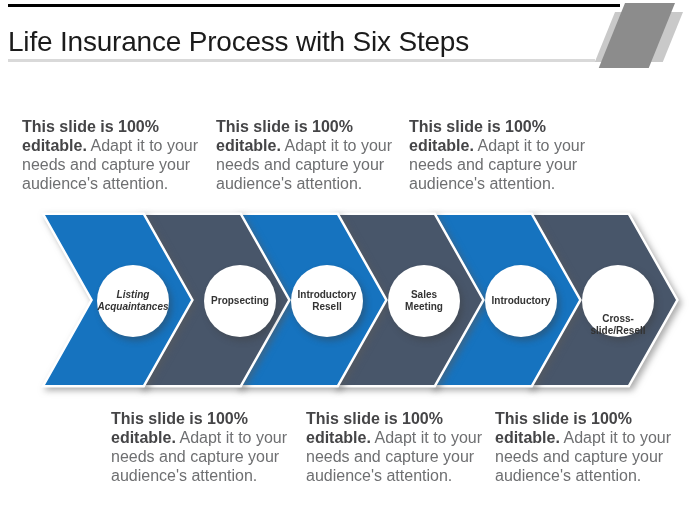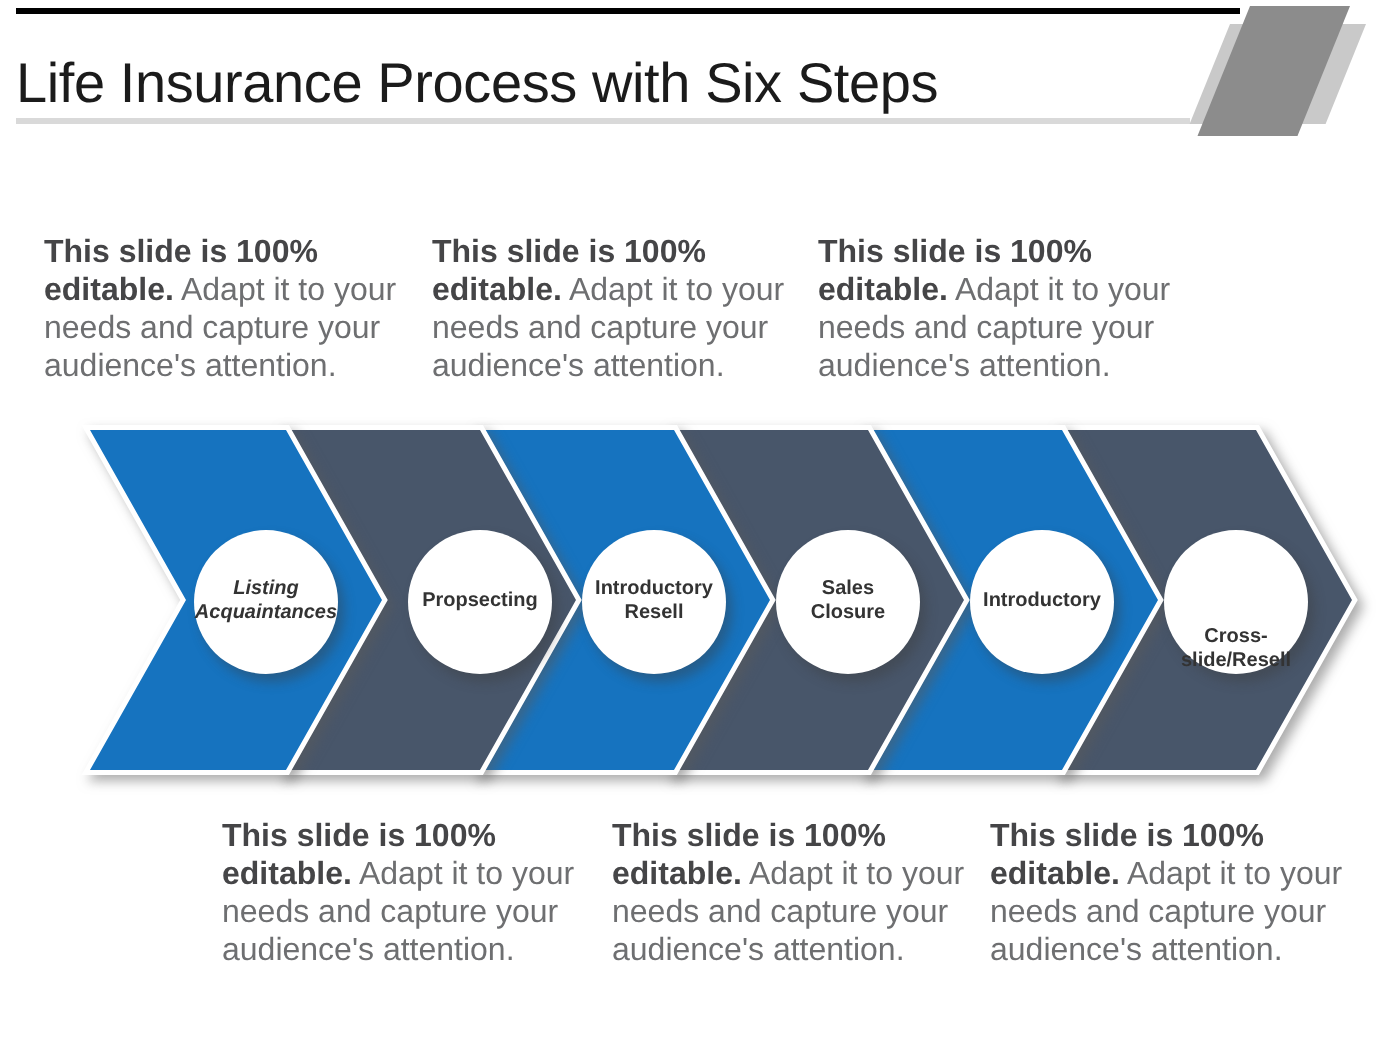--- a/index.html
+++ b/index.html
@@ -98,21 +98,21 @@
       </div>
       <div class="step-circle" style="left: 291px;">
         <div class="step-label">
           <div>Introductory</div>
           <div>Resell</div>
         </div>
       </div>
       <div class="step-circle" style="left: 388px; justify-content: flex-end;">
         <div class="step-label">
           <div>Sales</div>
-          <div>Closure</div>
+          <div>Meeting</div>
         </div>
       </div>
       <div class="step-circle" style="left: 485px;">
         <div class="step-label">
           <div>Introductory</div>
         </div>
       </div>
       <div class="step-circle" style="left: 582px; align-items: flex-end;">
         <div class="step-label">
           <div>Cross-</div>

